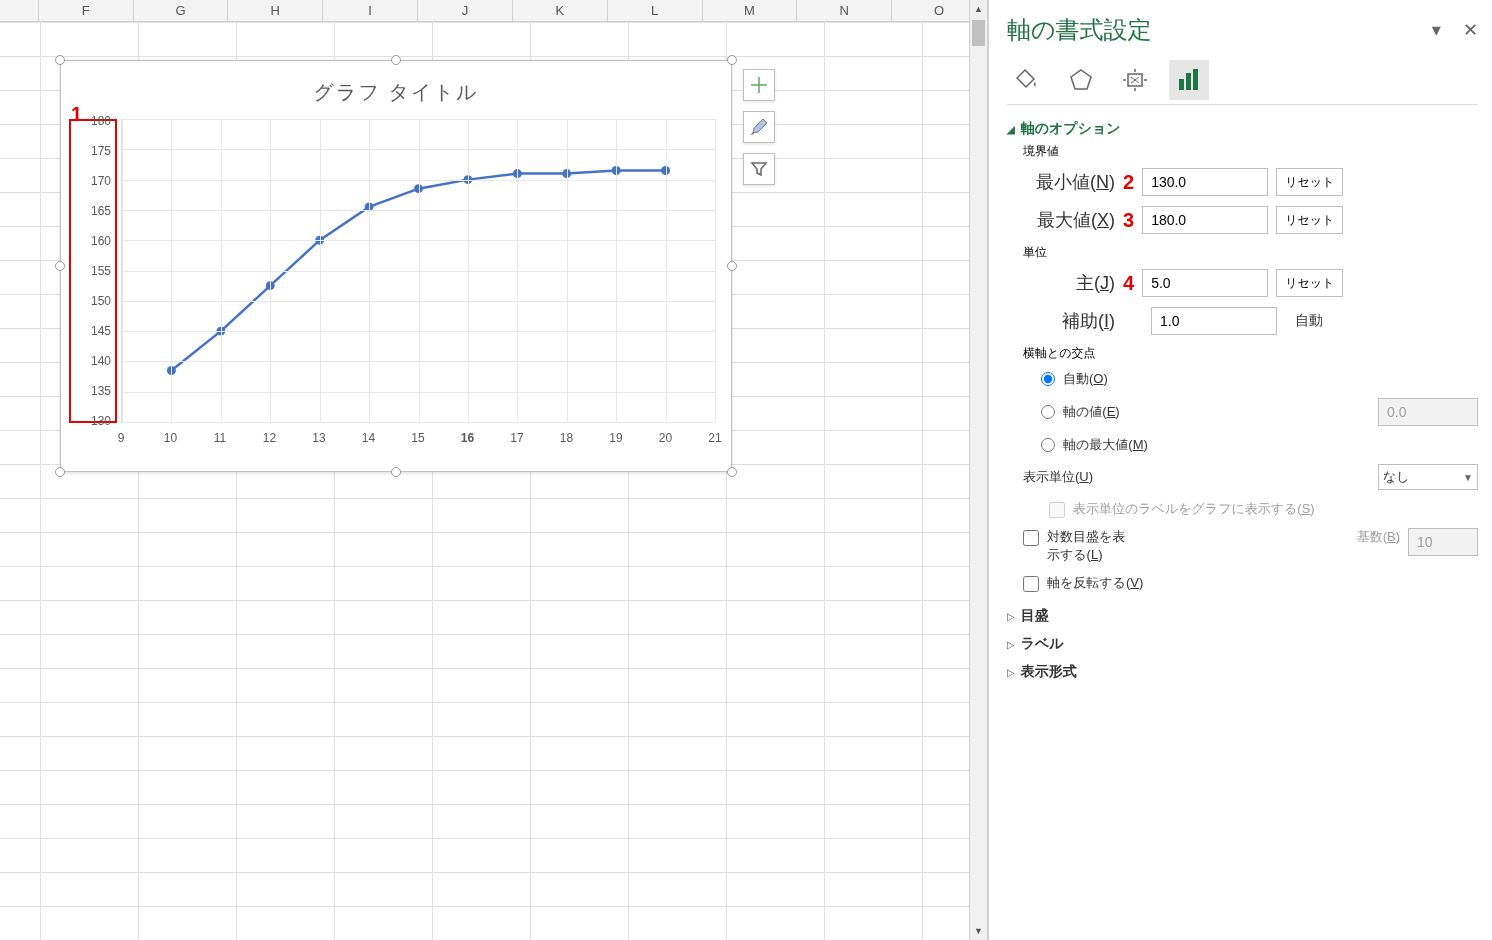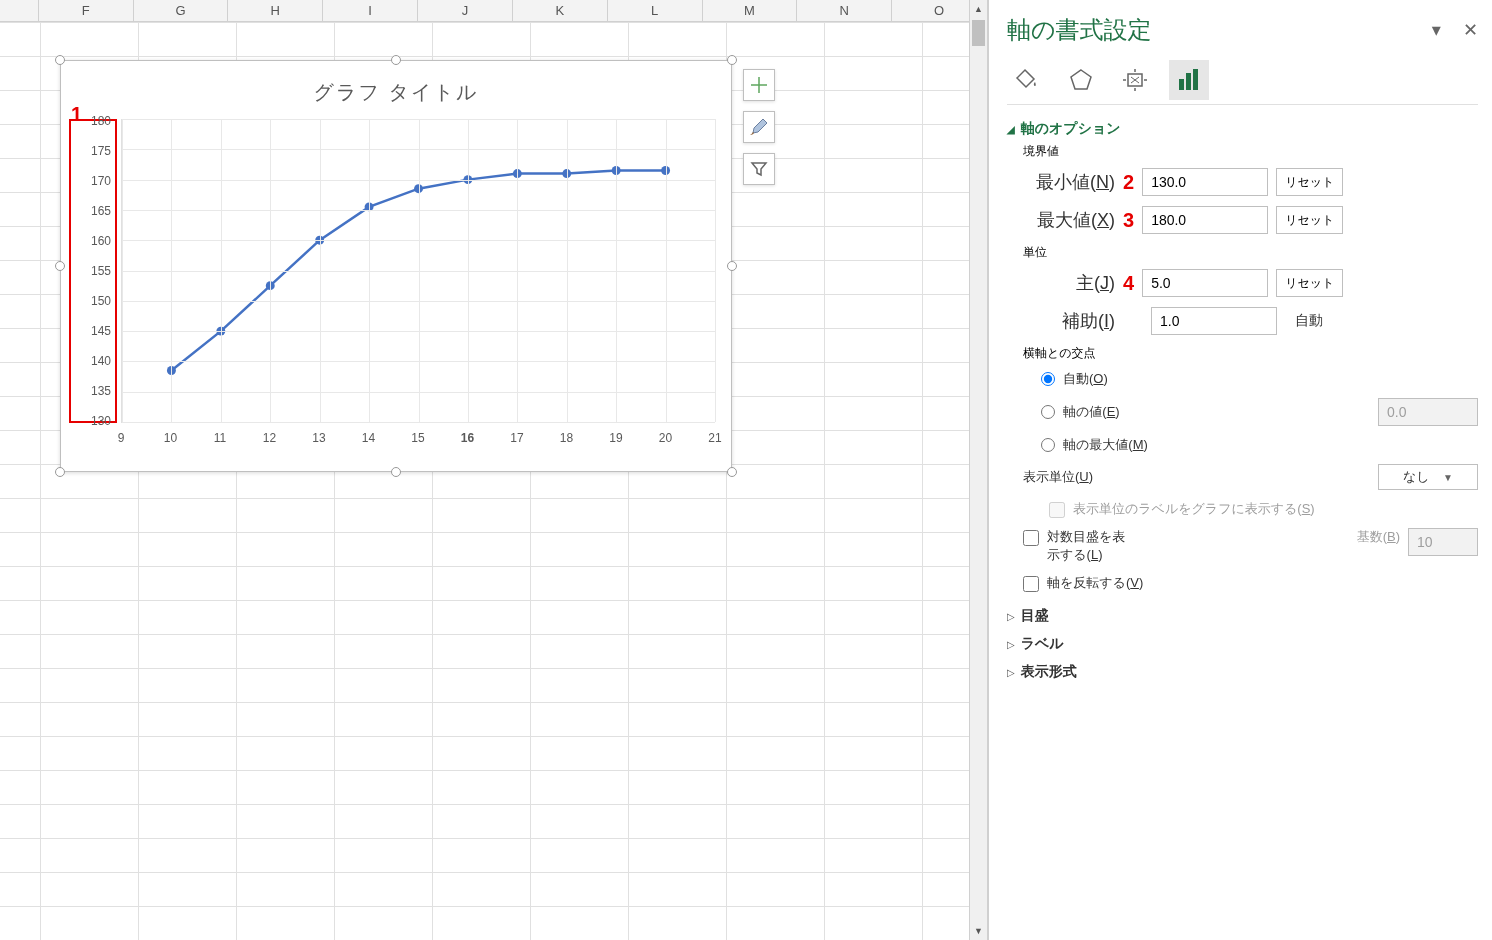--- a/index.html
+++ b/index.html
@@ -75,21 +75,21 @@
   .auto-label { font-size:14px; color:#333; padding: 0 10px;}
 
   .radio-row { display:flex; align-items:center; gap:8px; margin:0 0 10px 34px; font-size:13px; }
   .radio-row input[type=radio]{ width:14px; height:14px; }
   .check-row { display:flex; align-items:flex-start; gap:8px; margin:0 0 10px 16px; font-size:13px; }
   .check-row input[type=checkbox]{ width:16px; height:16px; margin-top:2px; }
   .check-row.disabled { color:#9e9e9e; }
   .check-row.indent { margin-left: 42px;}
 
   .select-row { display:flex; align-items:center; margin:0 0 10px 16px; font-size:13px; gap:24px;}
-  .select-box { margin-left:auto; width:100px; height:26px; border:1px solid #bfbfbf; display:flex; align-items:center; justify-content:space-between; padding:0 24px; background:#fff; cursor:pointer;}
+  .select-box { margin-left:auto; width:100px; height:26px; border:1px solid #bfbfbf; display:flex; align-items:center; justify-content:space-between; padding:0 4px; background:#fff; cursor:pointer;}
   .underline { text-decoration: underline; }
 </style>
 </head>
 <body>
 
 <div class="sheet">
   <div class="col-headers" id="colhead">
       <div class="col-header" style="width: 40px;"></div>
       <div class="col-header">F</div>
       <div class="col-header">G</div>

